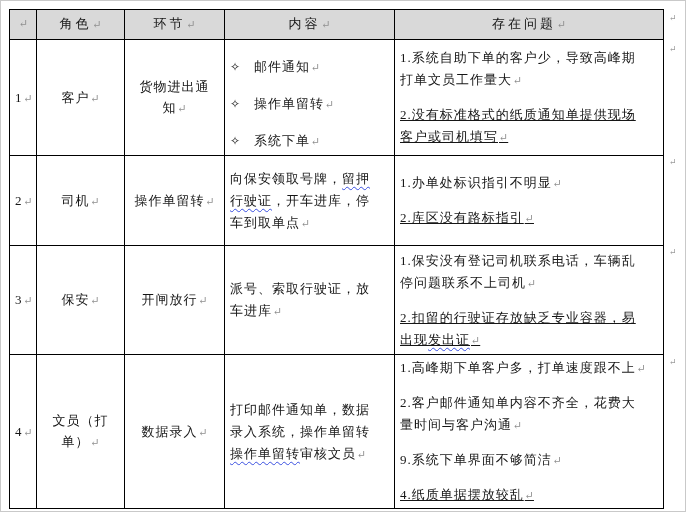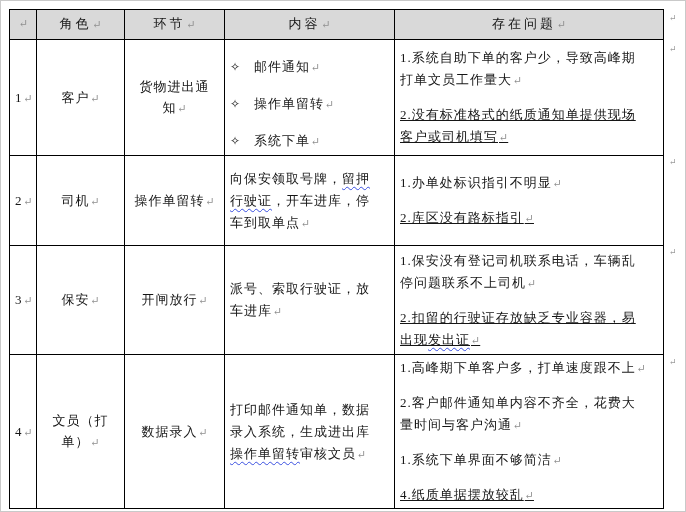--- a/index.html
+++ b/index.html
@@ -139,27 +139,27 @@
 出现</span><span class="wavy">发出证</span></span><span class="pmark">↵</span></p>
       </td>
     </tr>
 
     <tr style="height:154px">
       <td class="c-num"><span>4</span><span class="pmark">↵</span></td>
       <td class="c-role"><span class="pre">文员（打
 单）</span><span class="pmark">↵</span></td>
       <td class="c-stage"><span class="pre">数据录入</span><span class="pmark">↵</span></td>
       <td class="c-content"><span class="segs"><span>打印邮件通知单，数据
-录入系统，生成进出库
+录入系统，操作单留转
 </span><span class="wavy">操作单留转</span><span>审核文员</span></span><span class="pmark">↵</span></td>
       <td class="c-problems">
         <p class="prob"><span class="segs"><span>1.高峰期下单客户多，打单速度跟不上</span></span><span class="pmark">↵</span></p>
         <p class="prob"><span class="segs"><span>2.客户邮件通知单内容不齐全，花费大
 量时间与客户沟通</span></span><span class="pmark">↵</span></p>
-        <p class="prob"><span class="segs"><span>1.系统下单界面不够简洁</span></span><span class="pmark">↵</span></p>
+        <p class="prob"><span class="segs"><span>9.系统下单界面不够简洁</span></span><span class="pmark">↵</span></p>
         <p class="prob"><span class="segs"><span>4.纸质单据摆放较乱</span></span><span class="pmark">↵</span></p>
       </td>
     </tr>
   </tbody>
     </table>
 
   <span class="rowmark" style="top:12px">↵</span>
   <span class="rowmark" style="top:43px">↵</span>
   <span class="rowmark" style="top:156px">↵</span>
   <span class="rowmark" style="top:246px">↵</span>

